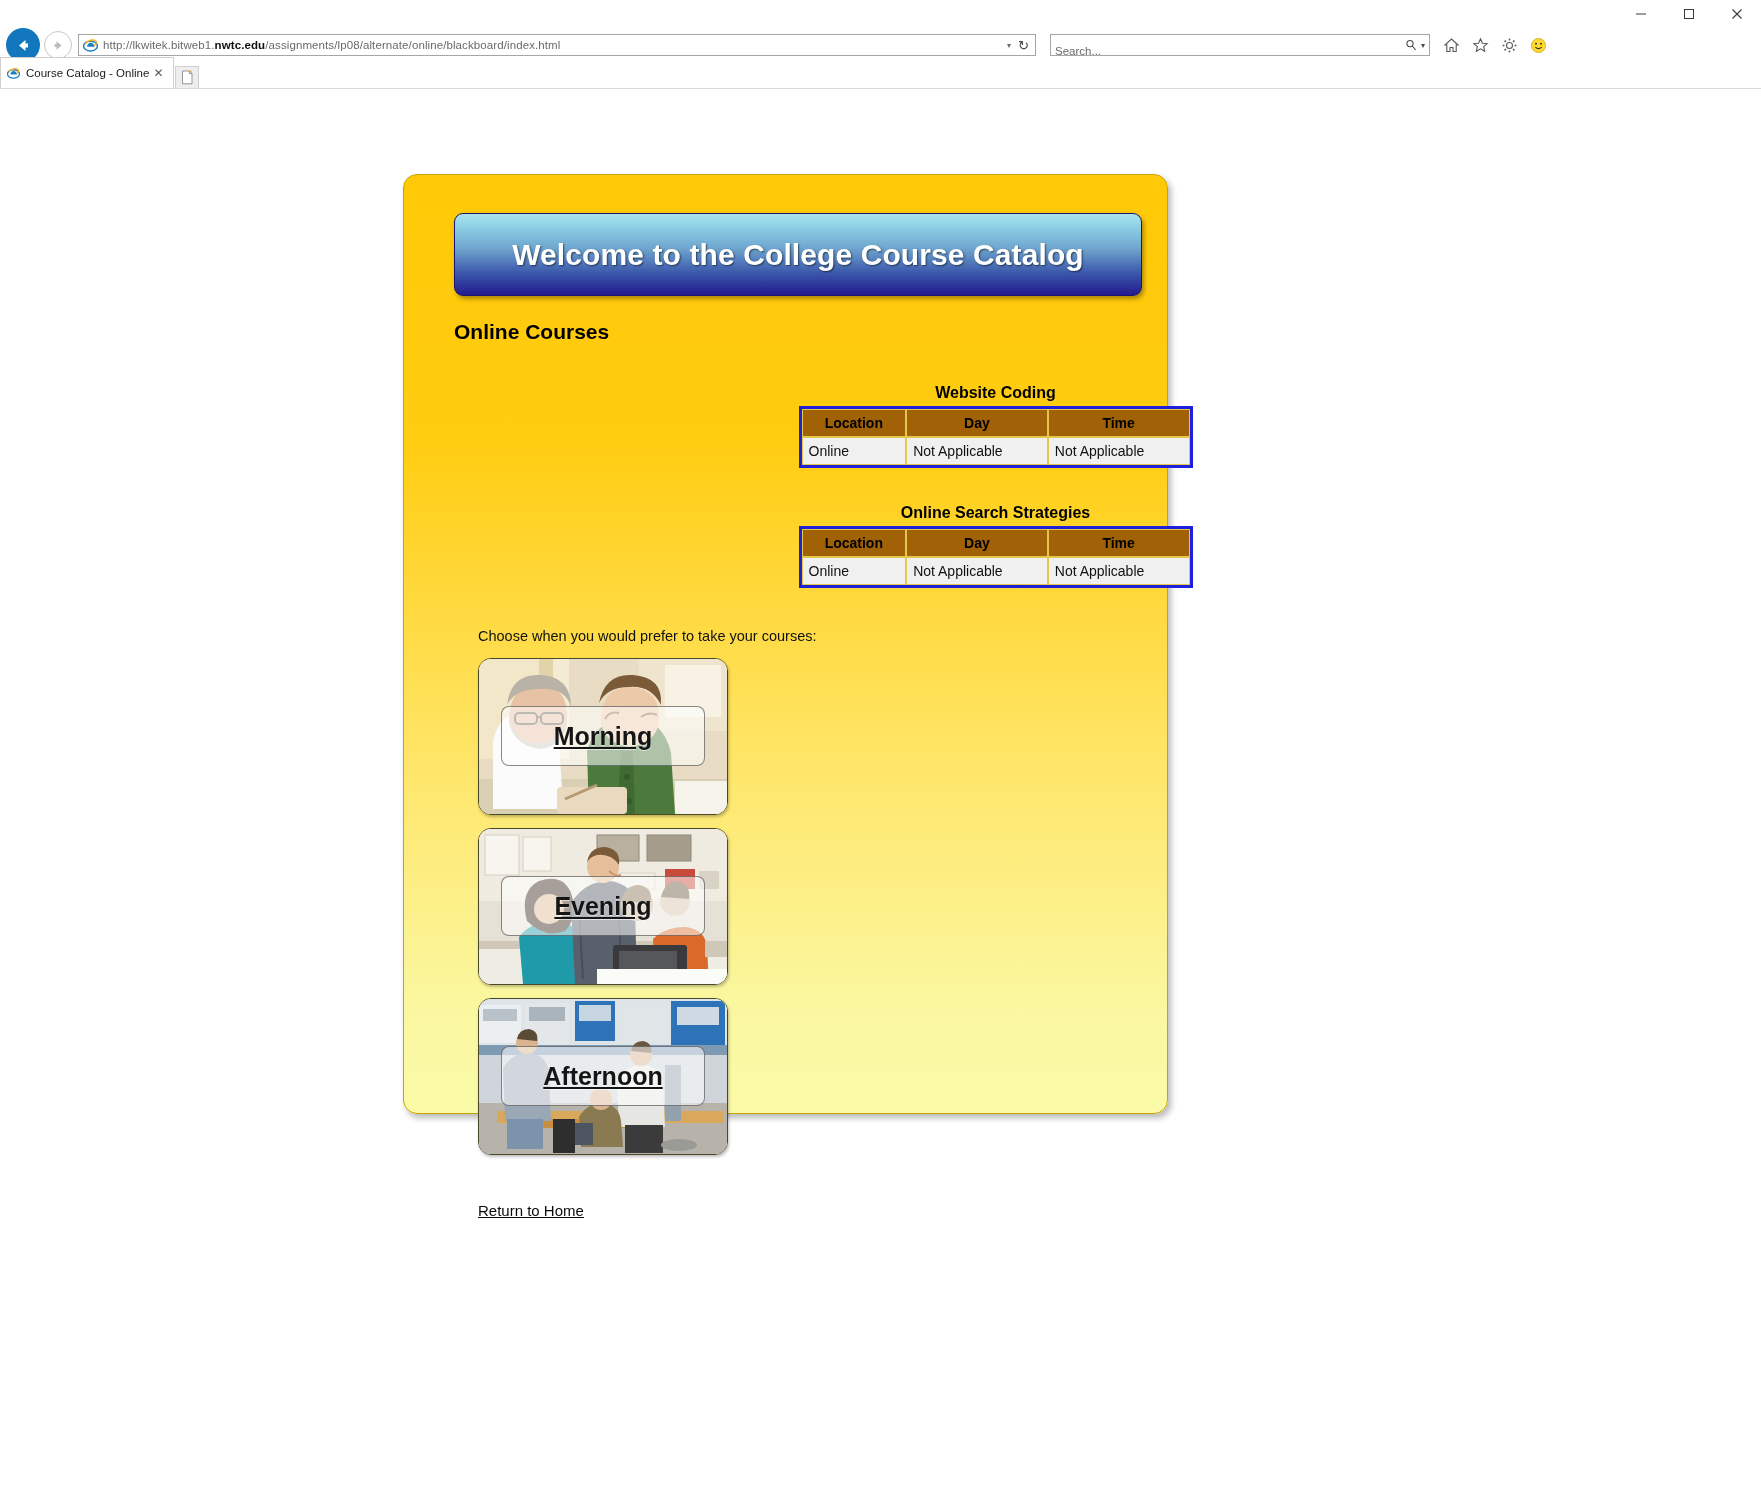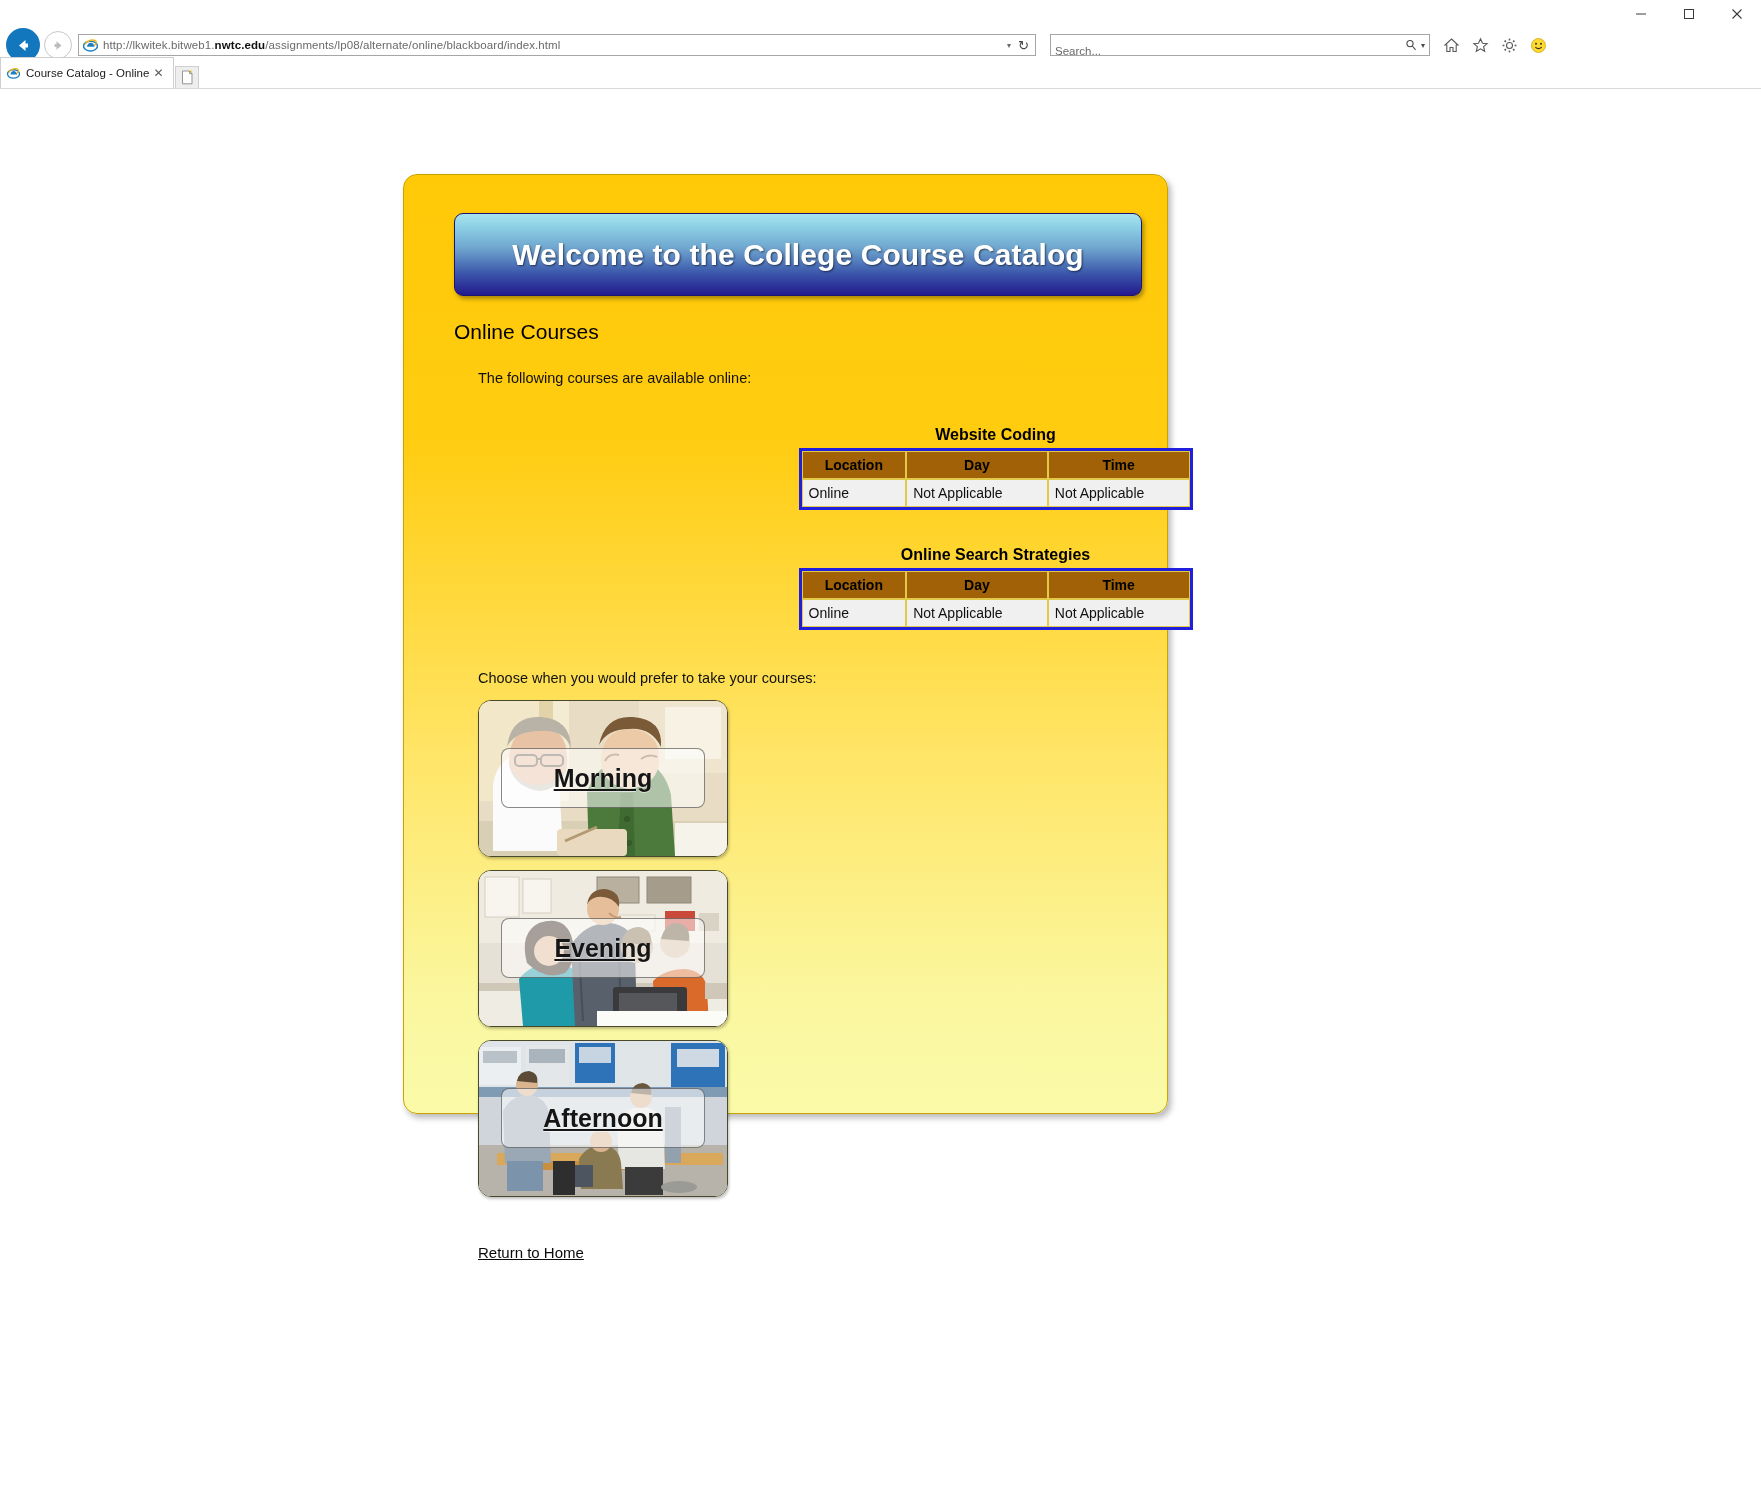--- a/index.html
+++ b/index.html
@@ -94,21 +94,21 @@
     box-shadow:2px 3px 4px rgba(0,0,0,0.33);
     display:flex;align-items:center;justify-content:center;box-sizing:border-box;
   }
   .banner h1{
     margin:0;color:#ffffff;font-size:30px;font-weight:bold;letter-spacing:0.1px;
     text-shadow:1px 1px 2px rgba(0,0,0,0.55);
     font-family:"Liberation Sans","DejaVu Sans",sans-serif;
   }
 
   .h2{
-    margin:24px 0 0 22px;font-size:21px;font-weight:normal;color:#000;
+    margin:24px 0 0 22px;font-size:21px;font-weight:bold;color:#000;
   }
   .intro{
     margin:26px 0 0 46px;font-size:14.5px;color:#111;
   }
 
   .tablewrap{margin-top:40px;}
   .tablewrap.second{margin-top:36px;}
   .tbl-caption{
     text-align:center;font-size:16px;font-weight:bold;color:#000;margin:0 0 4px 0;
     width:394px;margin-left:auto;margin-right:auto;
@@ -278,21 +278,20 @@
 
   <div class="viewport">
 
     <div class="page">
 
       <div class="banner">
         <h1>Welcome to the College Course Catalog</h1>
       </div>
 
       <div class="h2">Online Courses</div>
-      <div class="intro">The following courses are available online:</div>
 
       
       <div class="tablewrap">
         <div class="tbl-caption">Website Coding</div>
         <table class="tbl">
           <thead>
             <tr>
               <th class="col-loc">Location</th>
               <th class="col-day">Day</th>
               <th class="col-time">Time</th>

